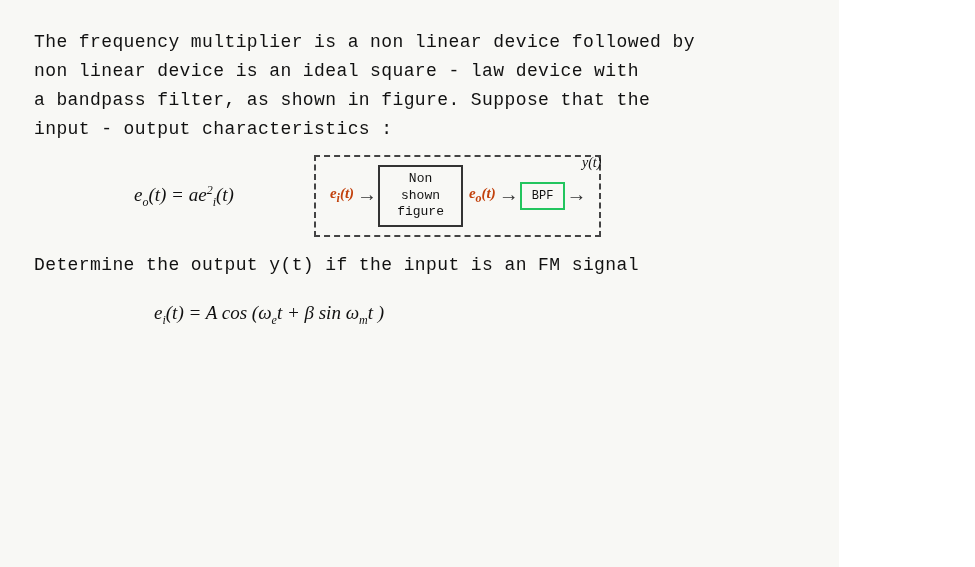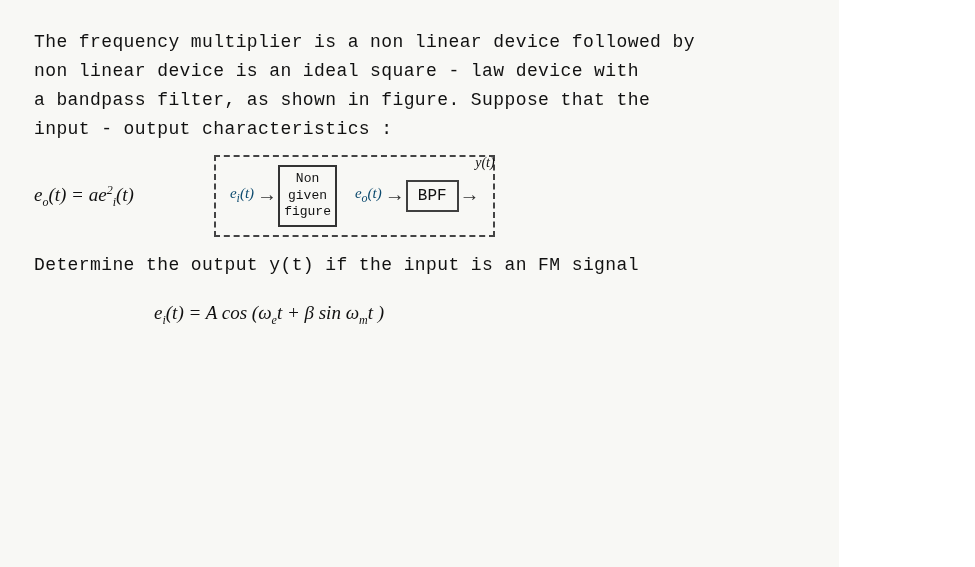--- a/index.html
+++ b/index.html
@@ -37,20 +37,21 @@
     }
 
     .formula-section {
       display: flex;
       align-items: center;
       margin: 10px 0 14px 0;
       gap: 60px;
     }
 
     .formula-left {
+      margin-left: 100px;
       font-size: 19px;
       font-family: 'Times New Roman', serif;
       font-style: italic;
       color: #111;
     }
 
     .diagram {
       display: flex;
       align-items: center;
       border: 2px dashed #444;
@@ -64,43 +65,44 @@
       display: flex;
       align-items: center;
       gap: 2px;
     }
 
     .signal-label {
       font-family: 'Times New Roman', serif;
       font-size: 15px;
       font-style: italic;
       margin-right: 2px;
-      color: #0c4a6e;
+      color: #c2410c;
+      font-weight: bold;
     }
 
     .box-nonlinear {
       border: 2px solid #333;
-      padding: 4px 4px;
+      padding: 4px 17px;
       font-size: 13px;
       font-family: 'Courier New', monospace;
       text-align: center;
       line-height: 1.3;
       color: #111;
     }
 
     .arrow {
       font-size: 20px;
       color: #333;
       margin: 0 3px;
     }
 
     .box-bpf {
-      border: 2px solid #404040;
+      border: 2px solid #22c55e;
       padding: 5px 10px;
-      font-size: 16px;
+      font-size: 12px;
       font-family: 'Courier New', monospace;
       color: #111;
     }
 
     .diagram-corner {
       position: absolute;
       top: -2px;
       right: -2px;
       font-size: 14px;
       font-family: 'Times New Roman', serif;
@@ -162,25 +164,25 @@
         <div class="diagram-inner">
 
           <span class="signal-label">
             <i>e<sub>i</sub></i>(t)
           </span>
 
           <span class="arrow">→</span>
 
           <div class="box-nonlinear">
             <span>Non</span><br>
-            <span>given</span><br>
+            <span>shown</span><br>
             <span>figure</span>
           </div>
 
-          <span class="signal-label" style="margin-left:16px;">
+          <span class="signal-label" style="margin-left:4px;">
             <i>e<sub>o</sub></i>(t)
           </span>
 
           <span class="arrow">→</span>
 
           <div class="box-bpf">
             <span>BPF</span>
           </div>
 
           <span class="arrow">→</span>

